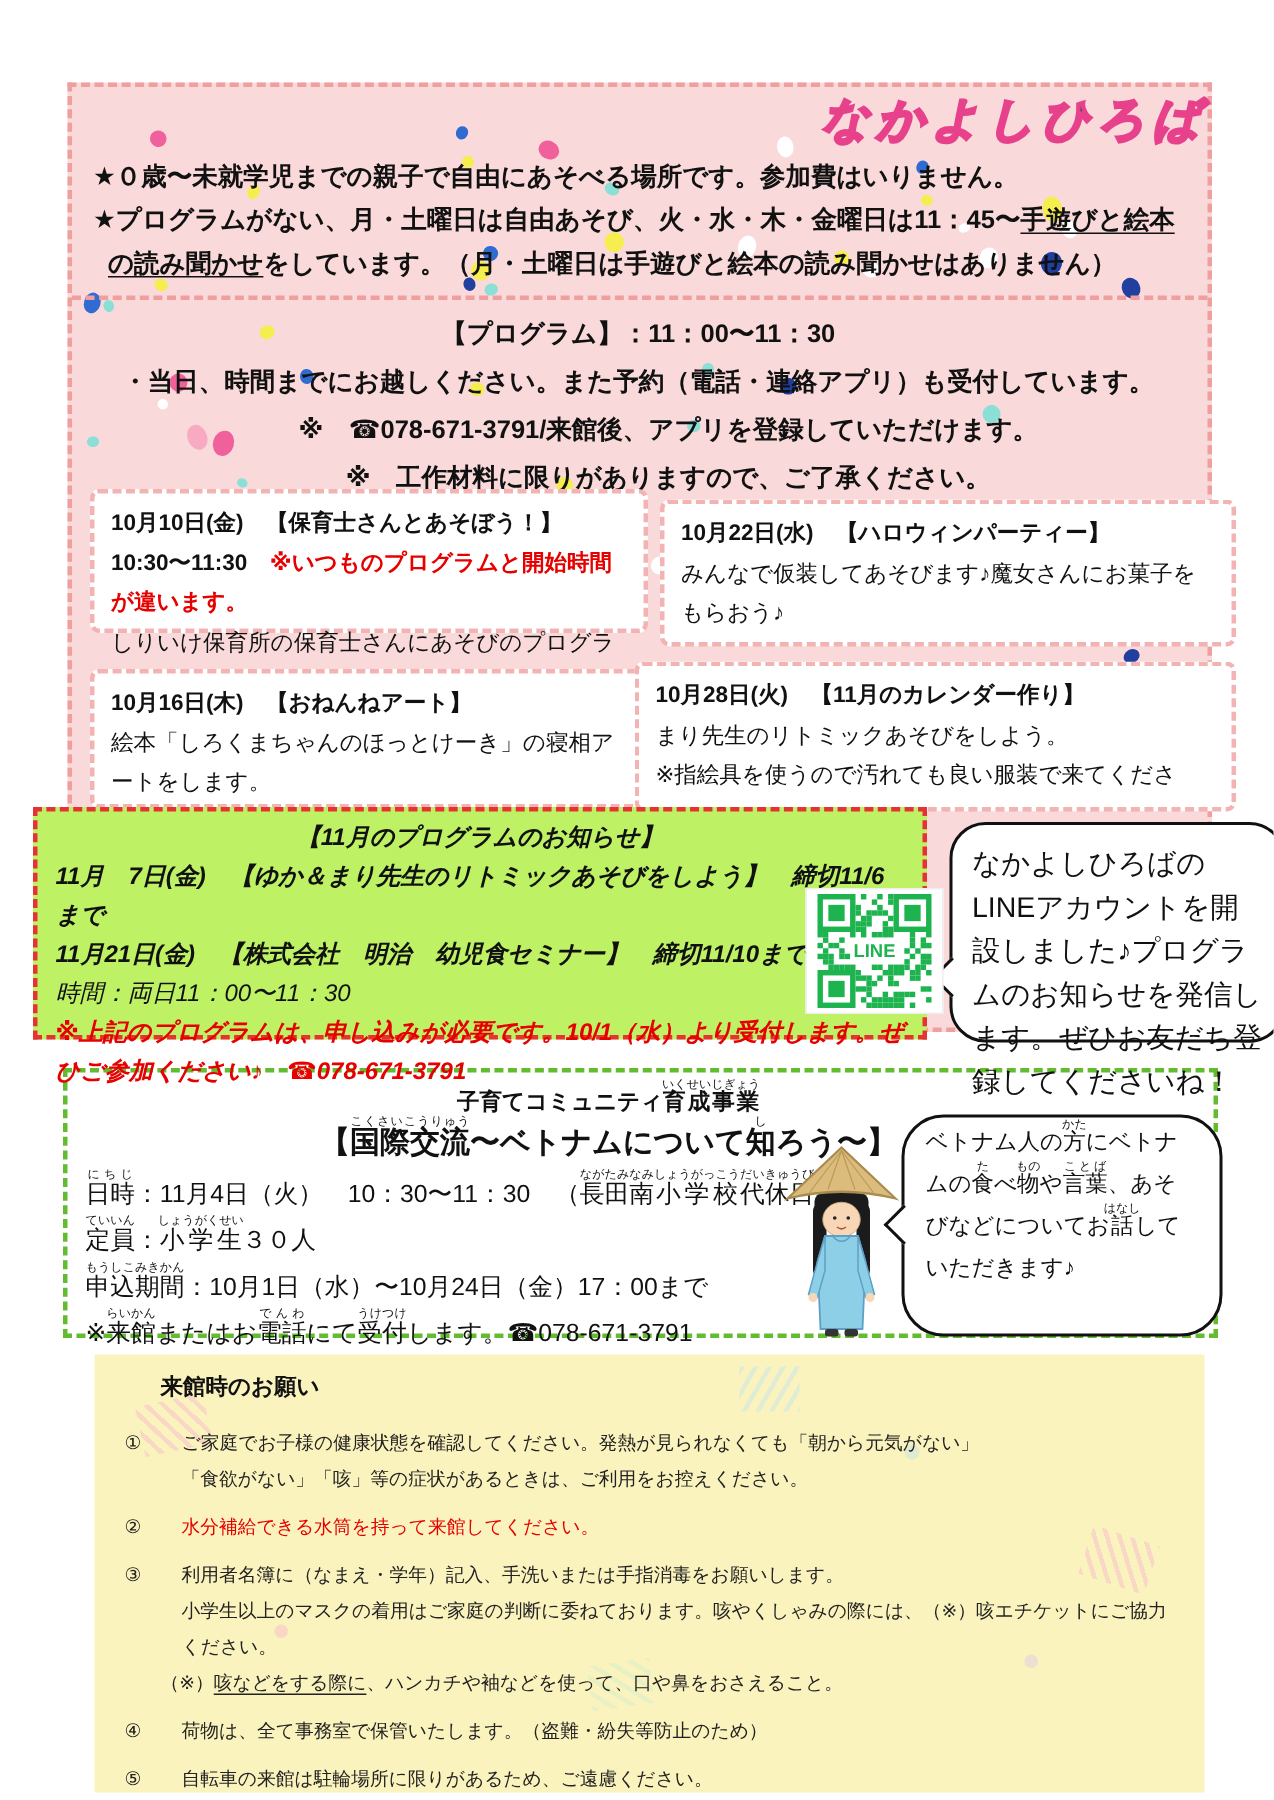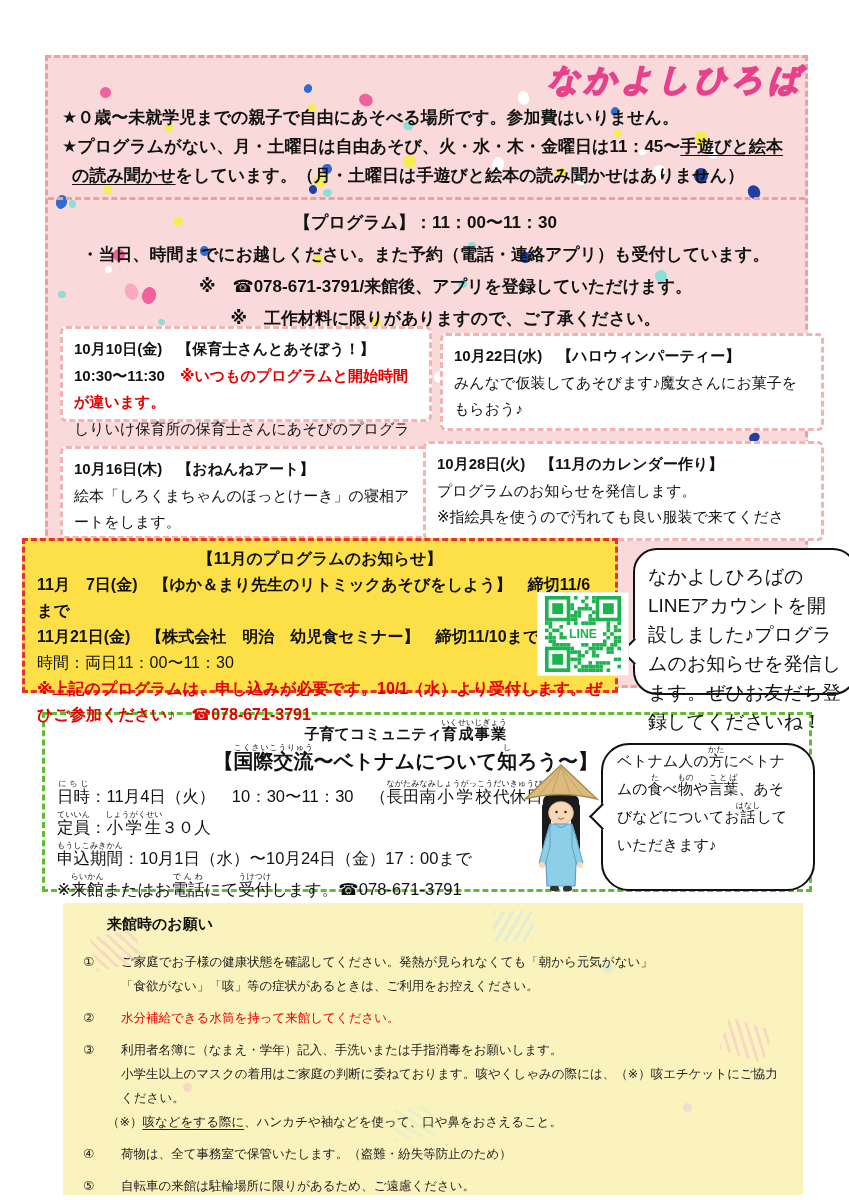--- a/index.html
+++ b/index.html
@@ -33,22 +33,23 @@
   .event-box{
     position:absolute;background:#ffffff;border:3px dashed #f3b3b3;border-radius:6px;
     padding:7px 11px;box-sizing:border-box;font-size:15px;line-height:26.5px;
   }
   .event-title{font-weight:800;margin:0;}
   .event-box p{margin:0;}
   .ev-bold{font-weight:800;}
   
   .nov-box{
     position:absolute;left:22px;top:538px;width:596px;height:155px;z-index:2;
-    background:#fde047;border:3px dashed #e63232;box-sizing:border-box;
+    background:#bef264;border:3px dashed #e63232;box-sizing:border-box;
     padding:5px 12px 0 12px;
+    font-style:italic;
   }
   .nov-title{text-align:center;font-weight:800;font-size:17px;margin:1px 0 3px 0;}
   .nov-box p{margin:0;font-size:16px;line-height:26px;}
   .nov-line{font-weight:800;}
   .nov-red{color:#e60000;font-weight:800;}
   
   .qr-wrap{position:absolute;left:537px;top:592px;width:92px;height:84px;z-index:3;
     background:#fff;border:1px solid #eee;padding:3px;box-sizing:border-box;}
   
   .bubble{
@@ -217,21 +218,21 @@
       <p>みんなで仮装してあそびます♪魔女さんにお菓子をもらおう♪</p>
     </div>
 
     <div class="event-box" style="left:12px;top:387px;width:372px;height:93px;">
       <p class="event-title">10月16日(木)　【おねんねアート】</p>
       <p>絵本「しろくまちゃんのほっとけーき」の寝相アートをします。</p>
     </div>
 
     <div class="event-box" style="left:375px;top:382px;width:401px;height:100px;">
       <p class="event-title">10月28日(火)　【11月のカレンダー作り】</p>
-      <p>プログラムのお知らせを発信します。</p>
+      <p>まり先生のリトミックあそびをしよう。</p>
       <p>※指絵具を使うので汚れても良い服装で来てください。</p>
     </div>
   </div>
 </div>
 
 <div class="nov-box">
   <p class="nov-title">【11月のプログラムのお知らせ】</p>
   <p class="nov-line">11月　7日(金)　【ゆか＆まり先生のリトミックあそびをしよう】　締切11/6まで</p>
   <p class="nov-line">11月21日(金)　【株式会社　明治　幼児食セミナー】　締切11/10まで</p>
   <p>時間：両日11：00〜11：30</p>

